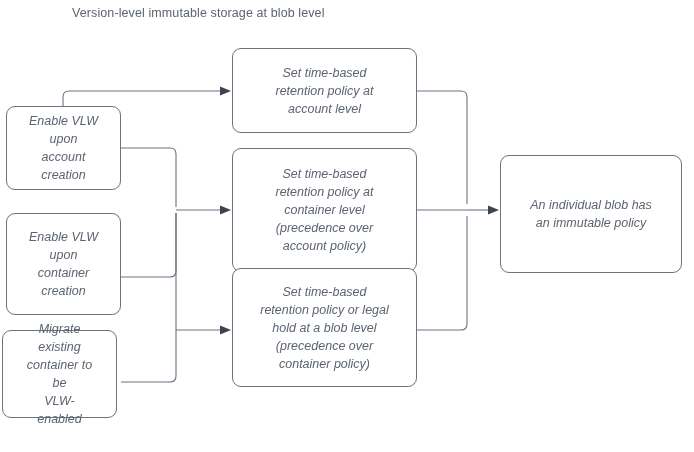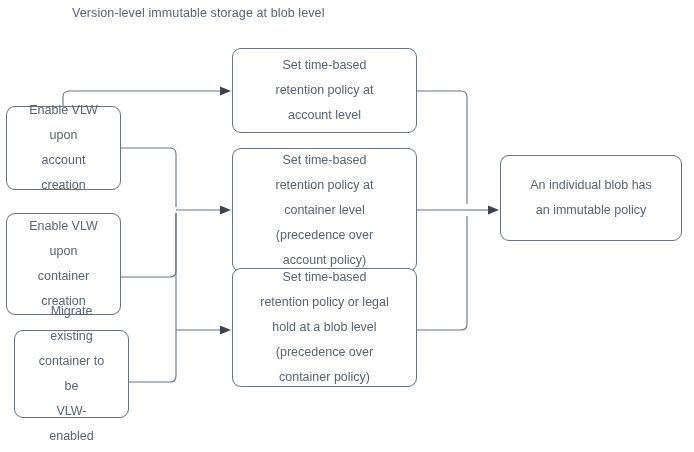--- a/index.html
+++ b/index.html
@@ -25,26 +25,27 @@
     white-space: nowrap;
   }
   .node {
     position: absolute;
     box-sizing: border-box;
     border: 1.1px solid #6b7280;
     border-radius: 9px;
     background: #ffffff;
     color: #5b6470;
     font-size: 12.5px;
-    line-height: 25px;
+    line-height: 18px;
     display: flex;
     align-items: center;
     justify-content: center;
     text-align: center;
     padding: 2px 21px;
+    font-style: italic;
   }
   .node span {
     display: block;
     white-space: pre-line;
   }
   #links {
     position: absolute;
     left: 0;
     top: 0;
     width: 694px;
@@ -121,21 +122,21 @@
 creation</span>
   </div>
 
   <div class="node" style="left:6px; top:213px; width:115px; height:102px;">
     <span>Enable VLW
 upon
 container
 creation</span>
   </div>
 
-  <div class="node" style="left:14px; top:330px; width:115px; height:88px;">
+  <div class="node" style="left:2px; top:330px; width:115px; height:88px;">
     <span>Migrate
 existing
 container to
 be
 VLW-enabled</span>
   </div>
 
   <div class="node" style="left:232px; top:48px; width:185px; height:85px;">
     <span>Set time-based
 retention policy at
@@ -151,18 +152,18 @@
   </div>
 
   <div class="node" style="left:232px; top:268px; width:185px; height:119px;">
     <span>Set time-based
 retention policy or legal
 hold at a blob level
 (precedence over
 container policy)</span>
   </div>
 
-  <div class="node" style="left:500px; top:155px; width:182px; height:86px;">
+  <div class="node" style="left:500px; top:155px; width:182px; height:118px;">
     <span>An individual blob has
 an immutable policy</span>
   </div>
 
 </div>
 
 </body></html>

